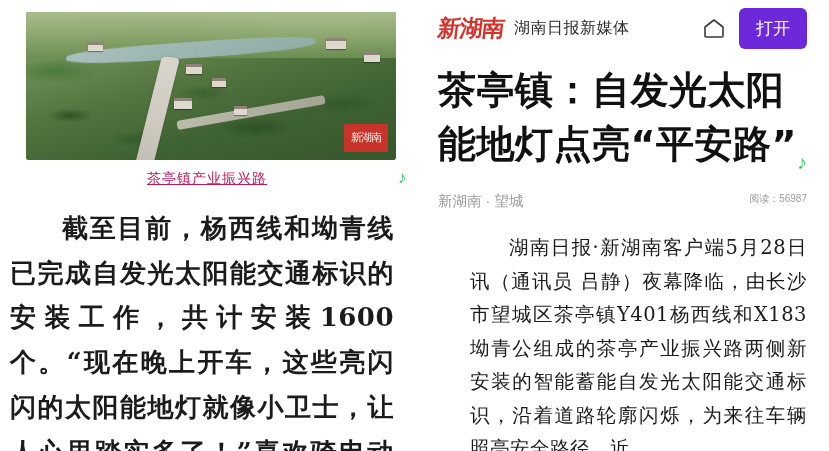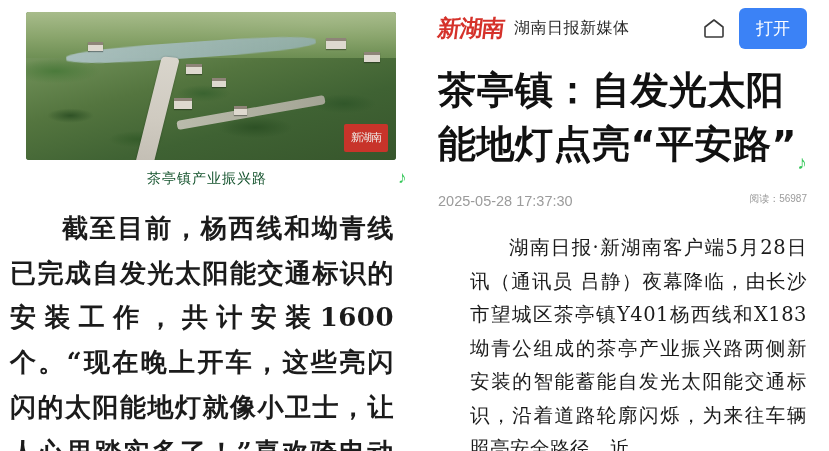--- a/index.html
+++ b/index.html
@@ -97,24 +97,25 @@
     color: #fff;
     font-size: 11px;
     line-height: 28px;
     text-align: center;
     font-family: "DejaVu Sans", sans-serif;
     letter-spacing: -1px;
     opacity: .92;
   }
   .hero-caption {
     text-align: center;
-    color: #14532d;
+    color: #be185d;
     font-size: 14px;
     margin-top: 10px;
     letter-spacing: 1px;
+    text-decoration: underline;
   }
   .left-body {
     margin: 18px 20px 0 10px;
     font-size: 26px;
     line-height: 1.72;
     color: #1b1b1b;
     text-align: justify;
     font-family: "DejaVu Serif", "Liberation Serif", serif;
     text-indent: 2em;
     letter-spacing: .5px;
@@ -163,21 +164,21 @@
     white-space: nowrap;
     letter-spacing: .5px;
   }
   .topbar-spacer { flex: 1; }
   .home-icon {
     width: 30px; height: 30px;
     display: flex; align-items: center; justify-content: center;
     color: #3a3a3a;
   }
   .open-btn {
-    background: #3b82f6;
+    background: #6d28d9;
     color: #fff;
     border: none;
     border-radius: 6px;
     font-size: 17px;
     padding: 9px 17px;
     cursor: pointer;
     font-family: Liberation Mono, monospace;
   }
   .headline {
     margin-top: 8px;
@@ -265,21 +266,21 @@
           <path d="M3 11 L12 4 L21 11 V20 a1 1 0 0 1 -1 1 H4 a1 1 0 0 1 -1 -1 Z"></path>
         </svg>
       </span>
       <button class="open-btn">打开</button>
     </div>
 
     <div class="headline">茶亭镇：自发光太阳能地灯点亮“平安路”</div>
 
     <div class="meta-row">
       <div class="meta-left">
-        <div>2025-05-28 17:37:30</div>
+        <div>新湖南 · 望城</div>
       </div>
       <div class="meta-right">阅读：56987</div>
     </div>
 
     <div class="music-note-right">♪</div>
 
     <div class="right-body">湖南日报·新湖南客户端5月28日讯（通讯员 吕静）夜幕降临，由长沙市望城区茶亭镇Y401杨西线和X183坳青公组成的茶亭产业振兴路两侧新安装的智能蓄能自发光太阳能交通标识，沿着道路轮廓闪烁，为来往车辆照亮安全路径。近</div>
   </div>
 
 </div>

